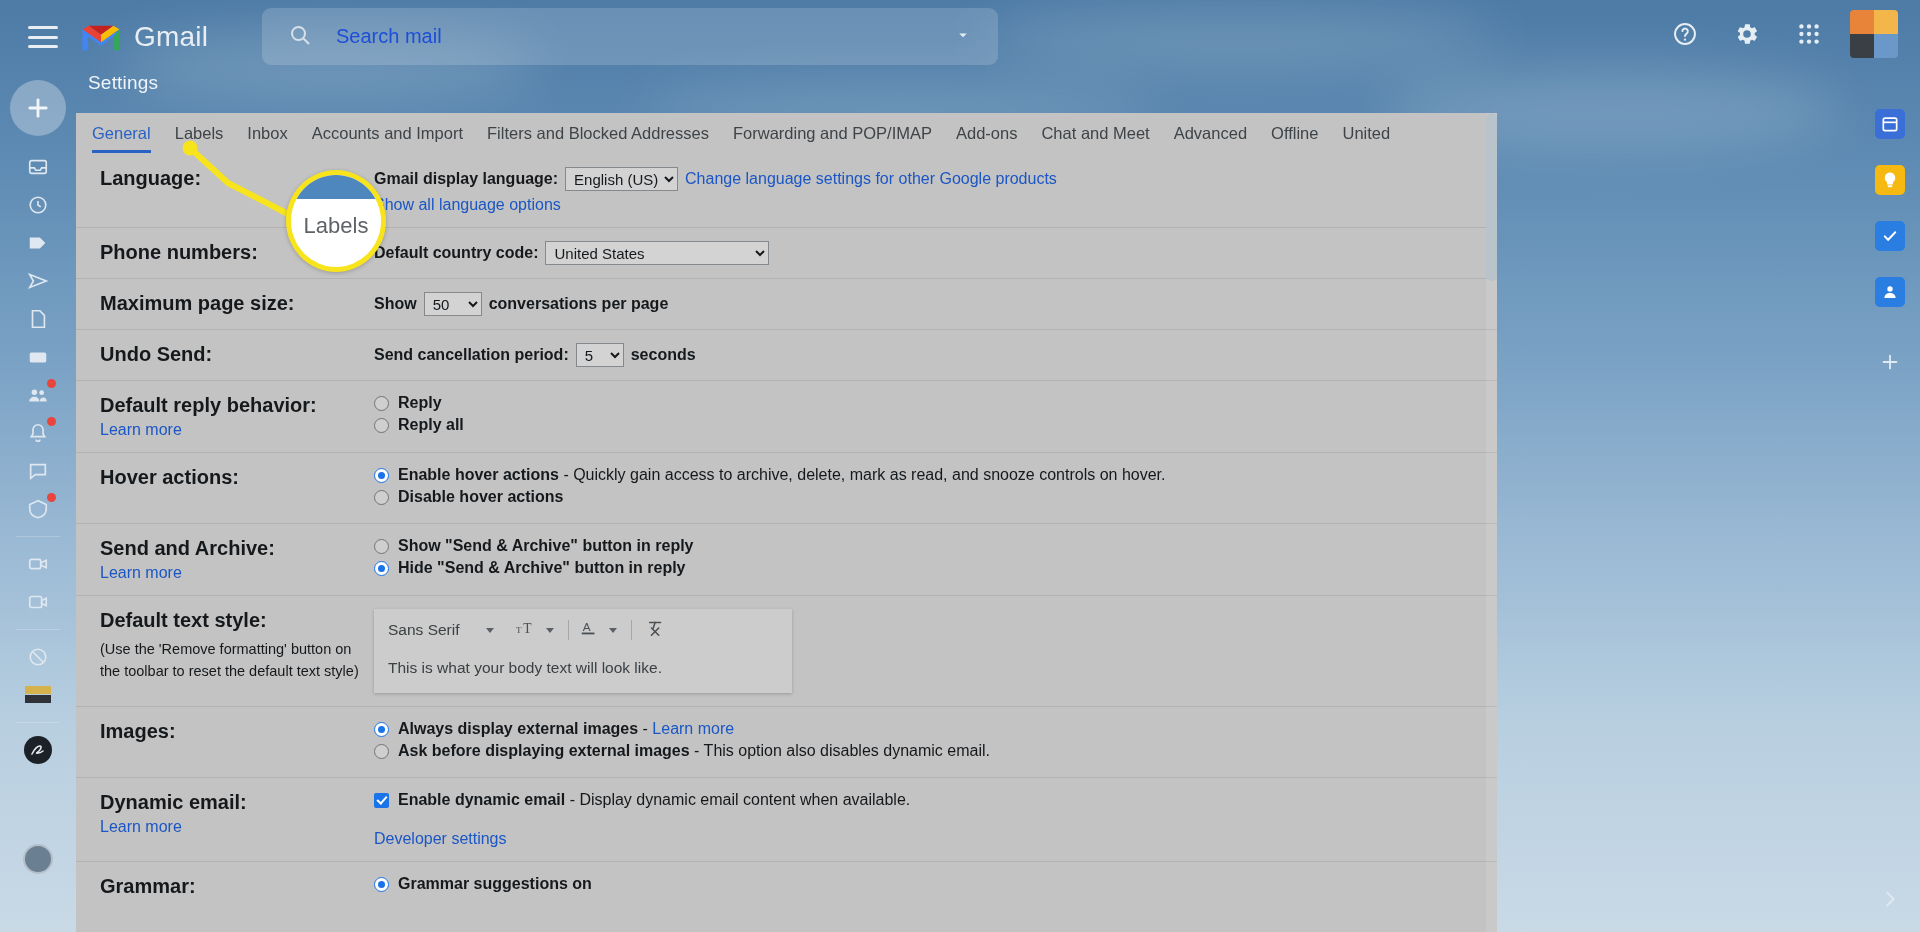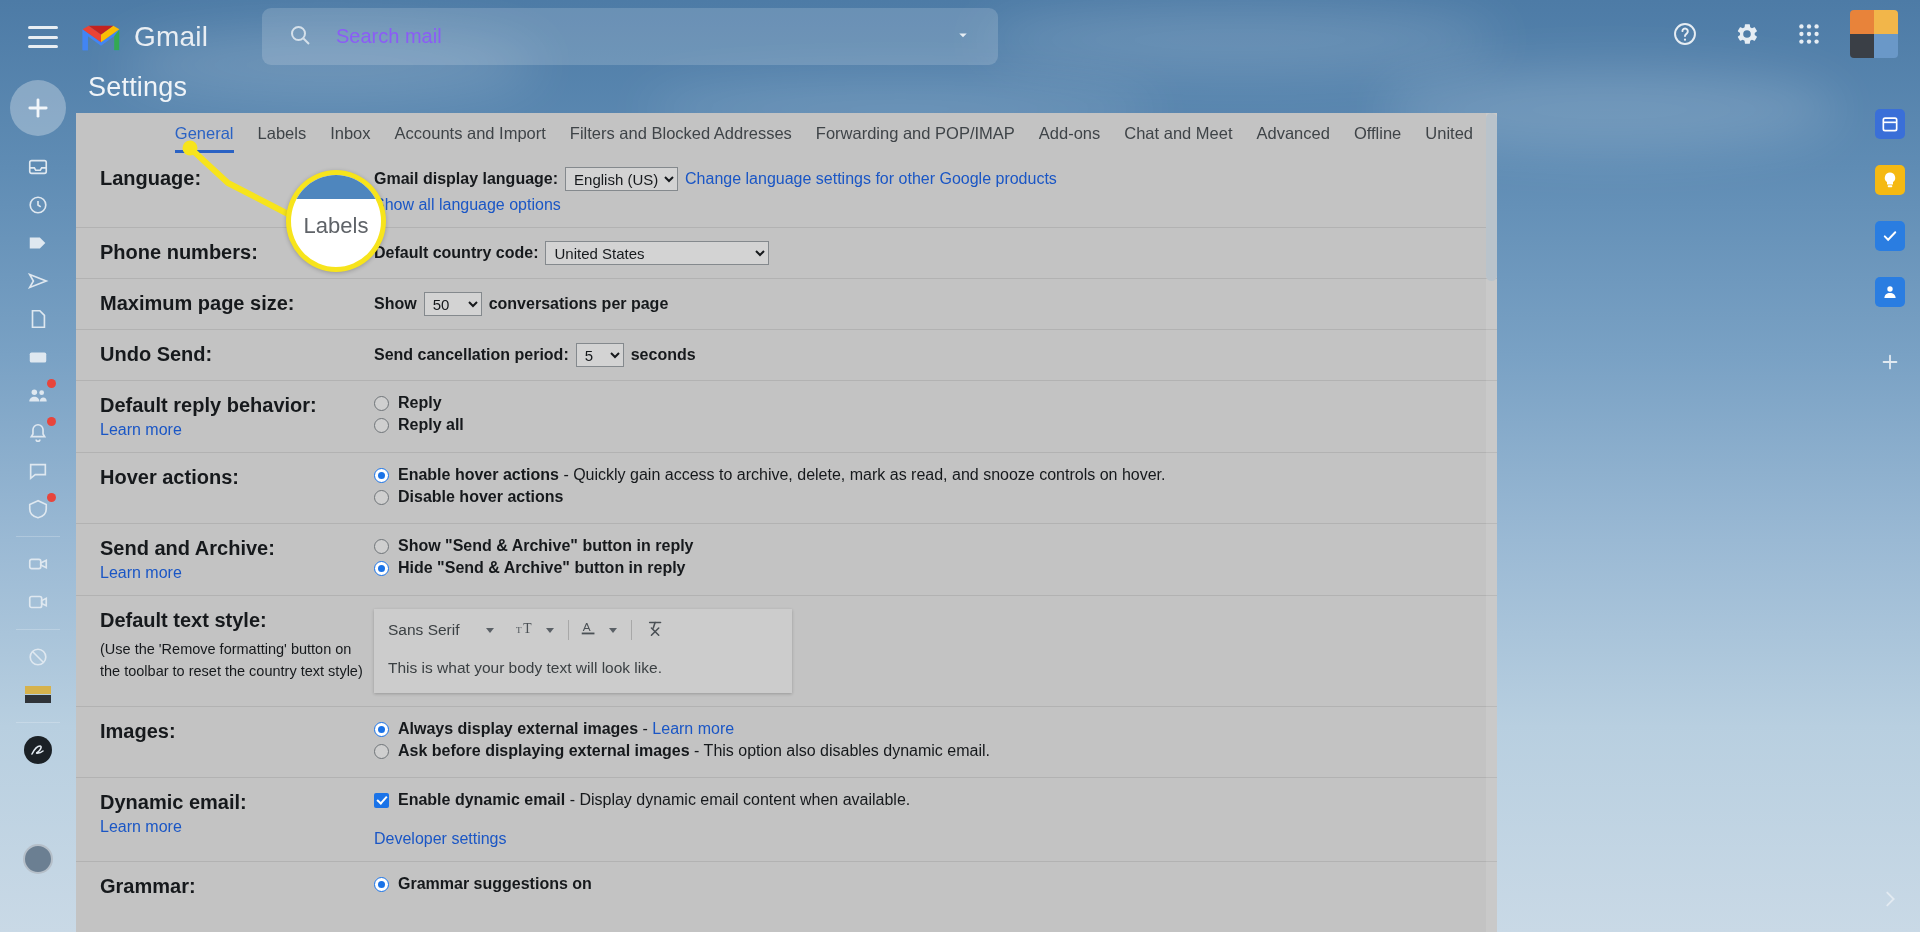--- a/index.html
+++ b/index.html
@@ -34,21 +34,21 @@
   .gm-word { font-size: 28px; color: #e9eef3; letter-spacing: .2px; }
 
   #searchbar {
     position: absolute; left: 262px; top: 8px;
     width: 736px; height: 57px;
     background: rgba(255,255,255,0.16);
     border-radius: 9px;
     display: flex; align-items: center; cursor: text;
   }
   #searchbar .sicon { margin-left: 26px; margin-right: 24px; opacity:.85; }
-  #searchbar .sph { font-size: 20px; color: #8b5cf6; }
+  #searchbar .sph { font-size: 20px; color: #1d4ed8; }
   #searchbar .scaret { position: absolute; right: 26px; }
 
   .hdr-right { position: absolute; right: 22px; top: 10px; display: flex; align-items: center; gap: 20px; }
   .hdr-btn { width: 42px; height: 42px; display:flex; align-items:center; justify-content:center; border-radius: 50%; cursor:pointer; }
   .avatar-sq { width: 48px; height: 48px; border-radius: 4px; overflow:hidden; display:grid; grid-template-columns:1fr 1fr; grid-template-rows:1fr 1fr; }
   .avatar-sq span { display:block; }
 
   
   #leftrail { position: absolute; left: 0; top: 74px; width: 76px; height: 858px; }
   #compose {
@@ -66,31 +66,31 @@
 
   
   #rightrail { position:absolute; right:0; top:74px; width:60px; height:858px; }
   .rr-ico { width:60px; height:56px; display:flex; align-items:center; justify-content:center; cursor:pointer; }
   .rr-tile { width:30px; height:30px; border-radius:5px; display:flex; align-items:center; justify-content:center; }
   #rr-chevron { position:absolute; bottom:22px; left:0; width:60px; display:flex; justify-content:center; cursor:pointer; }
 
   
   #settings-title {
     position:absolute; left:88px; top:72px;
-    font-size: 27px; color: #f0f4f8; letter-spacing:.2px;
+    font-size: 19px; color: #f0f4f8; letter-spacing:.2px;
   }
   #settings-panel {
     position: absolute; left: 76px; top: 113px;
     width: 1421px; height: 819px;
     background: #c3c3c3;
     overflow: hidden;
   }
   #tabrow {
     position:absolute; left:0; top:0; width:1421px; height:40px;
-    display:flex; align-items:flex-end; padding-left: 16px; justify-content: flex-end;
+    display:flex; align-items:flex-end; padding-left: 16px;
   }
   .tab {
     font-size: 16.5px; color:#3f4448; padding: 0 0 10px 0; margin-right: 24px;
     cursor:pointer; white-space:nowrap; position:relative;
   }
   .tab.active { color:#2a62c4; font-weight:400; }
   .tab.active::after {
     content:""; position:absolute; left:0; right:0; bottom:0;
     height:3px; background:#2a62c4;
   }
@@ -476,21 +476,21 @@
         <div class="radio-line">
           <span class="radio on"></span>
           <span class="b">Hide "Send &amp; Archive" button in reply</span>
         </div>
       </div>
     </div>
 
     <div class="row">
       <div class="rlabel">
         <div class="t">Default text style:</div>
-        <div class="sub">(Use the 'Remove formatting' button on the toolbar to reset the country text style)</div>
+        <div class="sub">(Use the 'Remove formatting' button on the toolbar to reset the default text style)</div>
       </div>
       <div class="rbody">
         <div id="textstyle-box">
           <div id="ts-toolbar">
             <span class="tsfont">Sans Serif</span>
             <span class="tscaret" style="margin-left:16px;"></span>
             <span style="margin-left:12px;">
               <svg width="20" height="18" viewBox="0 0 22 18" fill="#4a5055">
                   <text x="0" y="15" font-size="10" font-family="Liberation Serif, serif">T</text>
                   <text x="8" y="15" font-size="15" font-family="Liberation Serif, serif">T</text>

